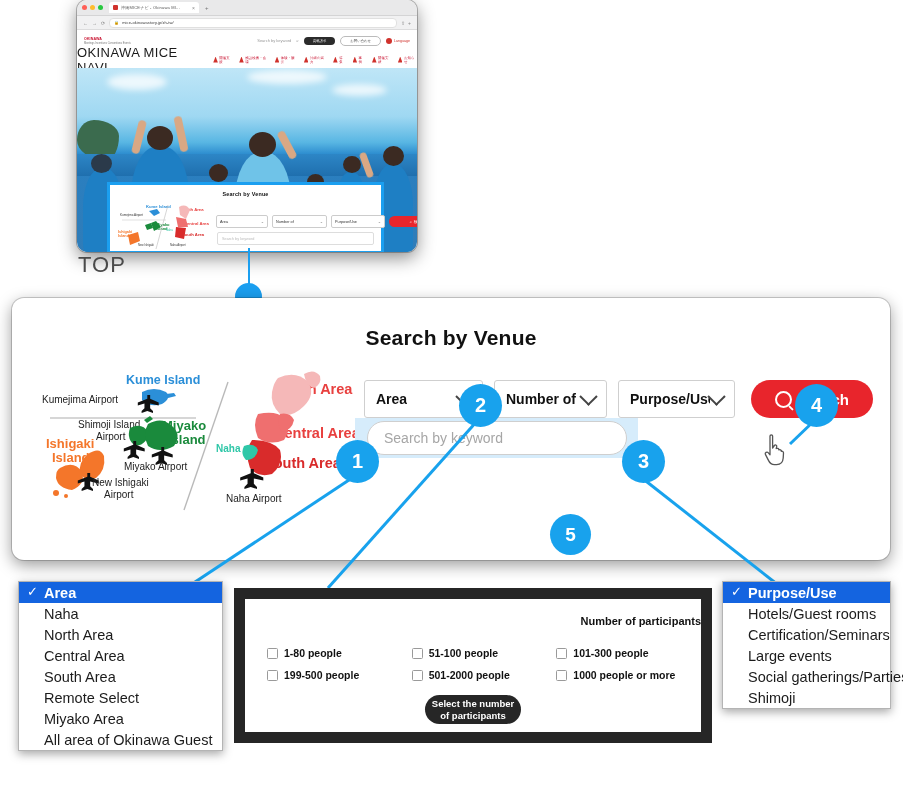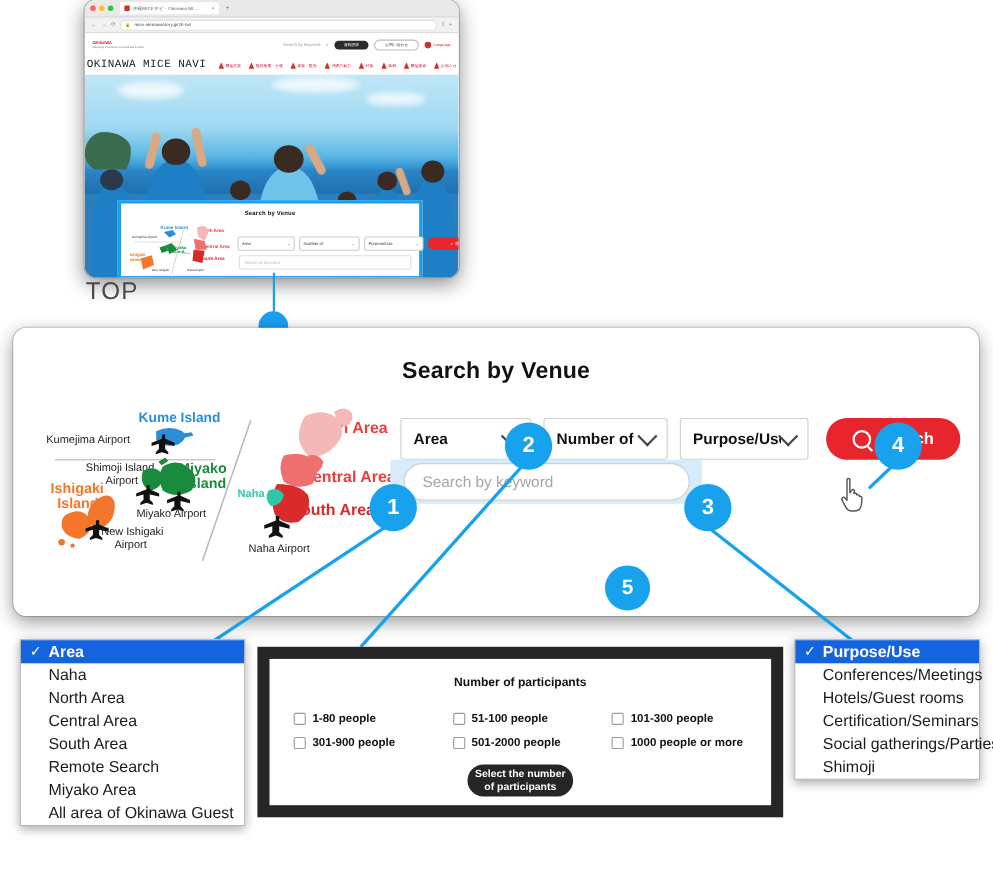--- a/index.html
+++ b/index.html
@@ -49,21 +49,21 @@
   .mini-sicon{font-size:4.5px;color:#777;}
   .pill-dark{background:#2b2b2b;color:#fff;font-size:3.4px;border-radius:7px;
     padding:2px 9px;filter:blur(.25px);}
   .pill-light{background:#fff;border:1px solid #bbb;color:#444;font-size:3.4px;
     border-radius:7px;padding:2px 9px;filter:blur(.25px);}
   .lang{display:flex;align-items:center;gap:2px;color:#d0322c;font-size:3.6px;filter:blur(.2px);}
   .globe{width:6px;height:6px;border-radius:50%;background:#d0322c;}
 
   .site-nav{height:17px;display:flex;align-items:center;justify-content:center;
     gap:7px;border-bottom:1px solid #eee;background:#fff;}
-  .brandname{font-family:Liberation Mono, monospace;font-size:10px;
+  .brandname{font-family:Liberation Sans, sans-serif;font-size:13px;
     color:#1a1a1a;letter-spacing:.4px;margin-right:4px;}
   .navitem{display:flex;align-items:center;gap:1.5px;}
   .navico{width:5px;height:6px;background:#d0322c;
     clip-path:polygon(50% 0,100% 100%,0 100%);}
   .navlbl{font-size:3.4px;color:#c8102e;filter:blur(.25px);letter-spacing:.1px;}
 
   .hero{position:absolute;left:0;right:0;top:38px;bottom:0;overflow:hidden;
     background:linear-gradient(#bfe6f7 0%, #9fd8f2 26%, #58b6e3 40%, #2f8fd0 46%, #2a7fc0 52%, #2f7cb8 100%);}
   .hero-cloud{position:absolute;border-radius:50%;background:rgba(255,255,255,.75);filter:blur(3px);}
   .hero-rock{position:absolute;left:0;top:28%;width:42px;height:40px;background:#3b6b4e;
@@ -168,21 +168,21 @@
   .dd-purpose{left:722px;top:581px;width:167px;}
   .dd-item{font-size:14.5px;color:#1b1b1b;padding:2.5px 6px 2.5px 25px;position:relative;
     white-space:nowrap;}
   .dd-item.sel-row{background:#1464e0;color:#fff;font-weight:bold;}
   .dd-item .tick{position:absolute;left:8px;top:2px;font-size:13px;}
 
   .participants{
     position:absolute;left:234px;top:588px;width:478px;height:155px;
     background:#fff;border:11px solid #262626;box-sizing:border-box;z-index:5;
   }
-  .pt-title{text-align:center;font-size:11px;color:#111;padding-top:16px;font-weight:bold;}
+  .pt-title{text-align:right;font-size:11px;color:#111;padding-top:16px;font-weight:bold;}
   .pt-grid{display:grid;grid-template-columns:1fr 1fr 1fr;row-gap:10px;
     padding:20px 0 0 22px;}
   .pt-item{display:flex;align-items:center;gap:6px;font-size:10.5px;color:#111;font-weight:bold;}
   .cbx{width:9px;height:9px;border:1px solid #9a9a9a;border-radius:1.5px;background:#fff;flex:0 0 auto;}
   .pt-btn{margin:14px auto 0;width:96px;height:29px;background:#262626;border-radius:15px;
     color:#fff;font-size:9.5px;font-weight:bold;line-height:11.5px;
     display:flex;flex-direction:column;align-items:center;justify-content:center;text-align:center;}
 
   
   .m-lbl{font-family:"Liberation Sans",sans-serif;font-weight:bold;}
@@ -484,33 +484,33 @@
 
   <div class="dd dd-area">
     <div class="dd-item sel-row">
       <span class="tick">✓</span>
       <span>Area</span>
     </div>
     <div class="dd-item"><span>Naha</span></div>
     <div class="dd-item"><span>North Area</span></div>
     <div class="dd-item"><span>Central Area</span></div>
     <div class="dd-item"><span>South Area</span></div>
-    <div class="dd-item"><span>Remote Search</span></div>
+    <div class="dd-item"><span>Remote Select</span></div>
     <div class="dd-item"><span>Miyako Area</span></div>
     <div class="dd-item"><span>All area of Okinawa Guest</span></div>
   </div>
 
   <div class="dd dd-purpose">
     <div class="dd-item sel-row">
       <span class="tick">✓</span>
       <span>Purpose/Use</span>
     </div>
-    <div class="dd-item"><span>Conferences/Meetings</span></div>
     <div class="dd-item"><span>Hotels/Guest rooms</span></div>
     <div class="dd-item"><span>Certification/Seminars</span></div>
+    <div class="dd-item"><span>Large events</span></div>
     <div class="dd-item"><span>Social gatherings/Parties</span></div>
     <div class="dd-item"><span>Shimoji</span></div>
   </div>
 
   <div class="participants">
     <div class="pt-title">Number of participants</div>
     <div class="pt-grid">
       <label class="pt-item">
         <span class="cbx"></span>
         <span>1-80 people</span>
@@ -518,21 +518,21 @@
       <label class="pt-item">
         <span class="cbx"></span>
         <span>51-100 people</span>
       </label>
       <label class="pt-item">
         <span class="cbx"></span>
         <span>101-300 people</span>
       </label>
       <label class="pt-item">
         <span class="cbx"></span>
-        <span>301-900 people</span>
+        <span>199-500 people</span>
       </label>
       <label class="pt-item">
         <span class="cbx"></span>
         <span>501-2000 people</span>
       </label>
       <label class="pt-item">
         <span class="cbx"></span>
         <span>1000 people or more</span>
       </label>
     </div>

